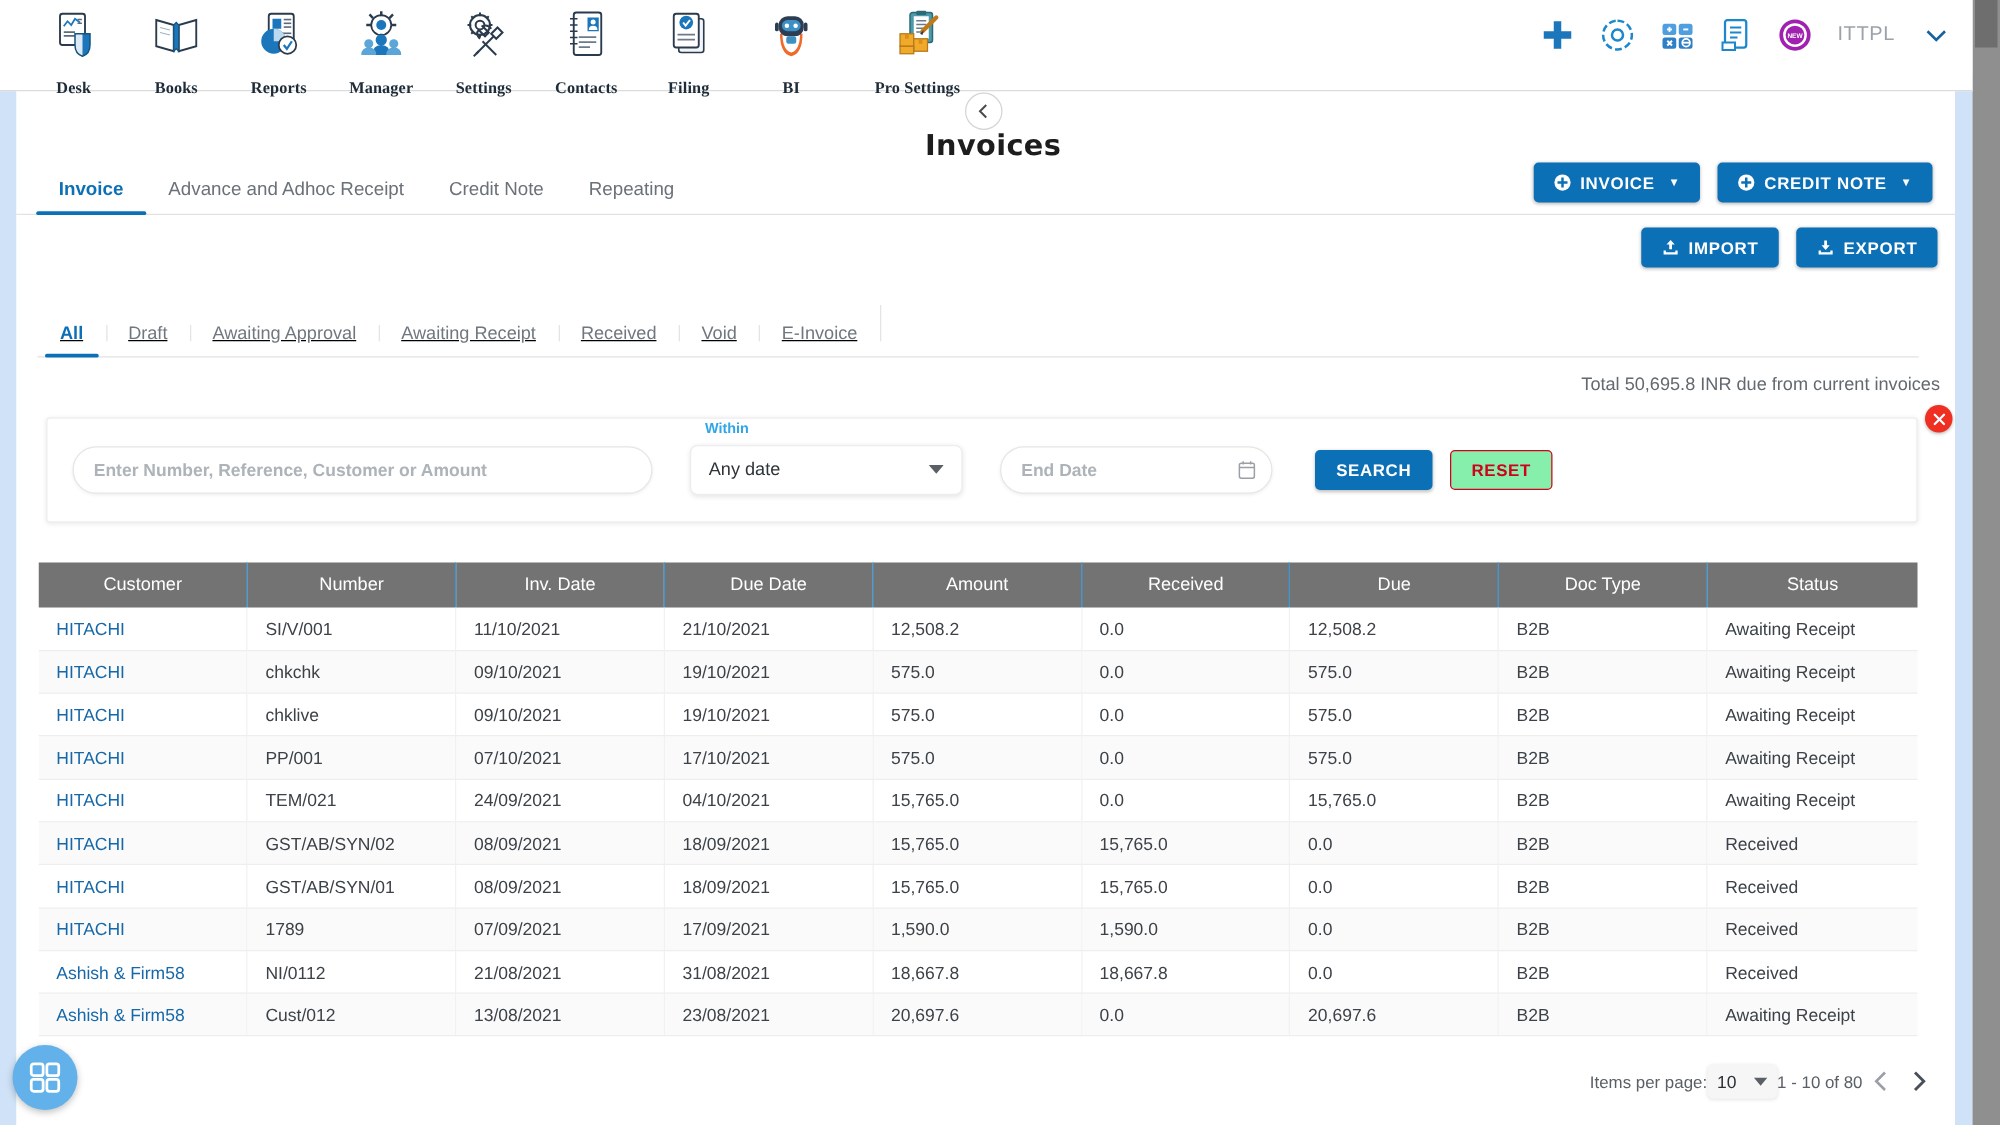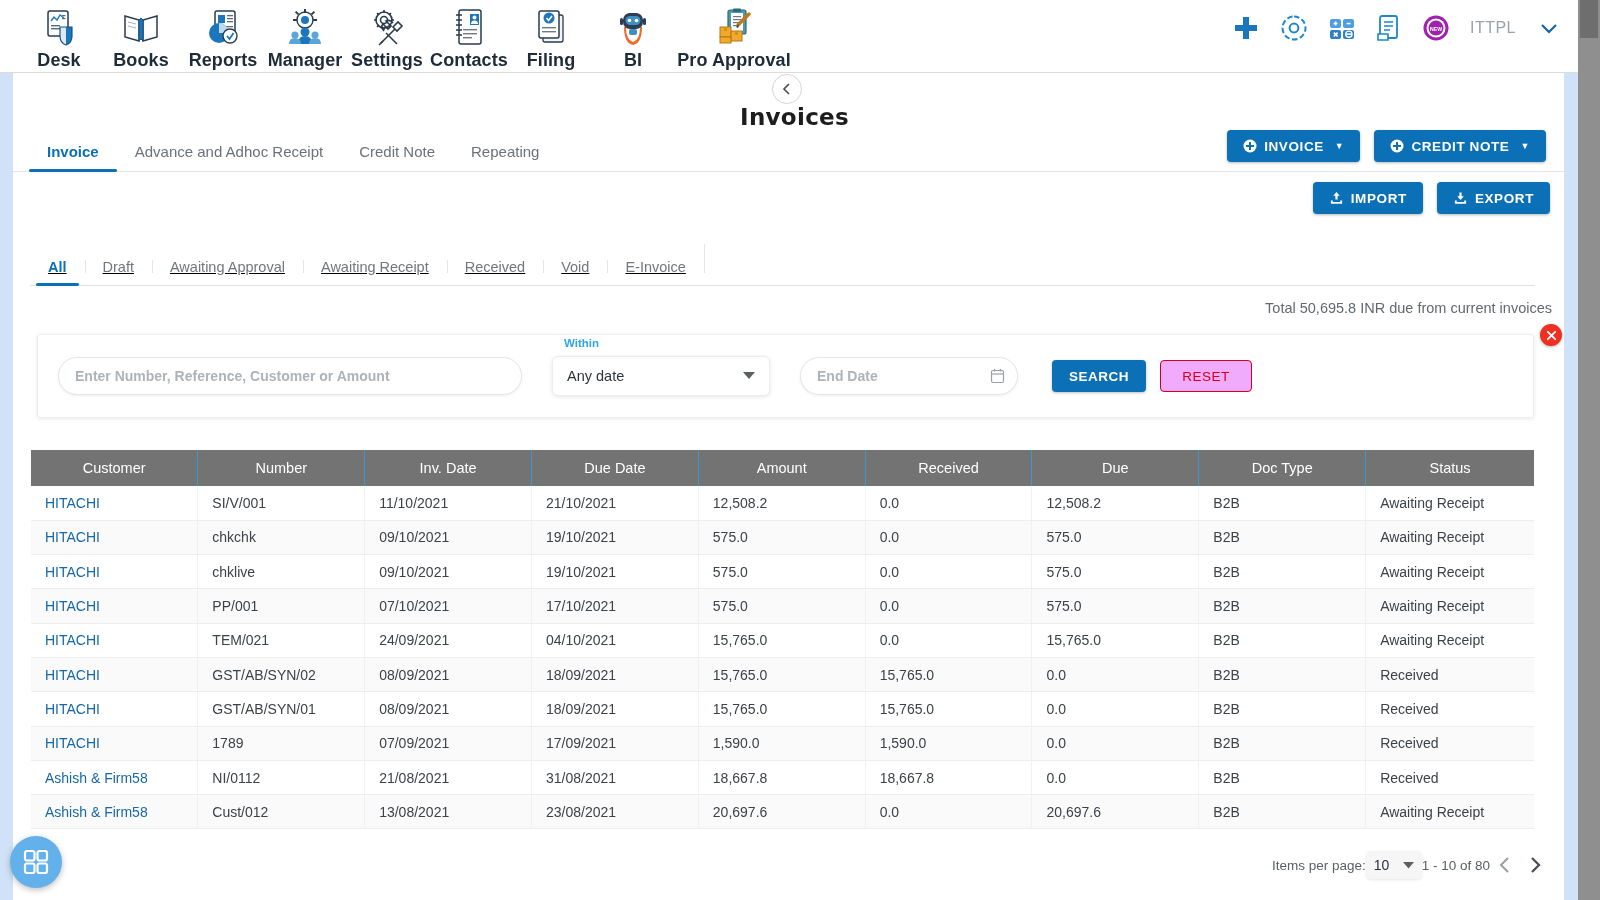--- a/index.html
+++ b/index.html
@@ -37,22 +37,22 @@
     border-bottom: 1px solid #dcdcdc;
     display: flex; align-items: flex-start;
   }
   #app-nav { display: flex; align-items: flex-start; padding-left: 18px; }
   .app-item {
     width: 82px; display: flex; flex-direction: column; align-items: center;
     padding-top: 5px; cursor: pointer; text-decoration: none;
   }
   .app-item .glyph { height: 44px; display:flex; align-items:center; justify-content:center; }
   .app-item .lbl {
-    font-size: 18px; color: #1e2b38; font-weight: 700; margin-top: 1px;
-    white-space: nowrap; letter-spacing: .1px;
+    font-size: 13px; color: #1e2b38; font-weight: 700; margin-top: 13px;
+    white-space: nowrap; letter-spacing: .1px; font-family: Liberation Serif, serif;
   }
   .app-item.wide { width: 120px; }
 
   #appbar-right {
     margin-left: auto; display: flex; align-items: center; gap: 20px;
     padding-right: 16px; height: 55px;
   }
   .hdr-icon { cursor: pointer; display:flex; align-items:center; justify-content:center; }
   #org-name {
     font-size: 16px; color: #9aa3ab; letter-spacing: .5px; font-weight: 400;
@@ -167,23 +167,23 @@
   #start-date { margin-left: 34px; }
   #end-date { margin-left: 30px; gap: 12px; }
   #btn-search {
     margin-left: 34px; width: 94px; height: 32px; background: #0c70b6;
     color: #fff; border: none; border-radius: 4px; font-size: 13.5px;
     font-weight: 700; letter-spacing: .5px; cursor: pointer;
     box-shadow: 0 1px 3px rgba(0,0,0,.25);
     font-family: "Liberation Sans", sans-serif;
   }
   #btn-reset {
-    margin-left: 14px; width: 92px; height: 32px; background: #f0abfc;
+    margin-left: 14px; width: 82px; height: 32px; background: #86efac;
     color: #d0021b; border: 1.5px solid #d0021b; border-radius: 4px;
-    font-size: 13.5px; font-weight: 400; letter-spacing: .5px; cursor: pointer;
+    font-size: 13.5px; font-weight: 700; letter-spacing: .5px; cursor: pointer;
     font-family: "Liberation Sans", sans-serif;
   }
 
   
   #table-wrap {
     position: absolute; left: 31px; top: 450px; width: 1503px;
   }
   table { border-collapse: collapse; width: 100%; table-layout: fixed; }
   thead th {
     background: #737373; color: #ffffff; font-size: 14.5px; font-weight: 400;
@@ -398,21 +398,21 @@
           <rect x="19" y="1.5" width="8" height="3.5" rx="1" fill="#2a6b77"></rect>
           <rect x="6" y="20" width="11" height="10" fill="#f0a928" stroke="#b5781a" stroke-width="1"></rect>
           <rect x="10" y="20" width="3" height="4" fill="#d68f1d"></rect>
           <rect x="17" y="24" width="11" height="10" fill="#f0a928" stroke="#b5781a" stroke-width="1"></rect>
           <rect x="21" y="24" width="3" height="4" fill="#d68f1d"></rect>
           <rect x="6" y="30" width="11" height="6" fill="#f0a928" stroke="#b5781a" stroke-width="1"></rect>
           <path d="M24 18 L35 7" stroke="#c07a18" stroke-width="3.5" stroke-linecap="round"></path>
           <path d="M22 20 L25 17 L24 21 Z" fill="#2a3b4d"></path>
         </svg>
       </span>
-      <span class="lbl">Pro Approval</span>
+      <span class="lbl">Pro Settings</span>
     </div>
 
   </div>
 
   <div id="appbar-right">
     <span class="hdr-icon">
       <svg width="28" height="28" viewBox="0 0 28 28">
         <path d="M11 3 h6 v8 h8 v6 h-8 v8 h-6 v-8 h-8 v-6 h8 z" fill="#1b76bc"></path>
       </svg>
     </span>

